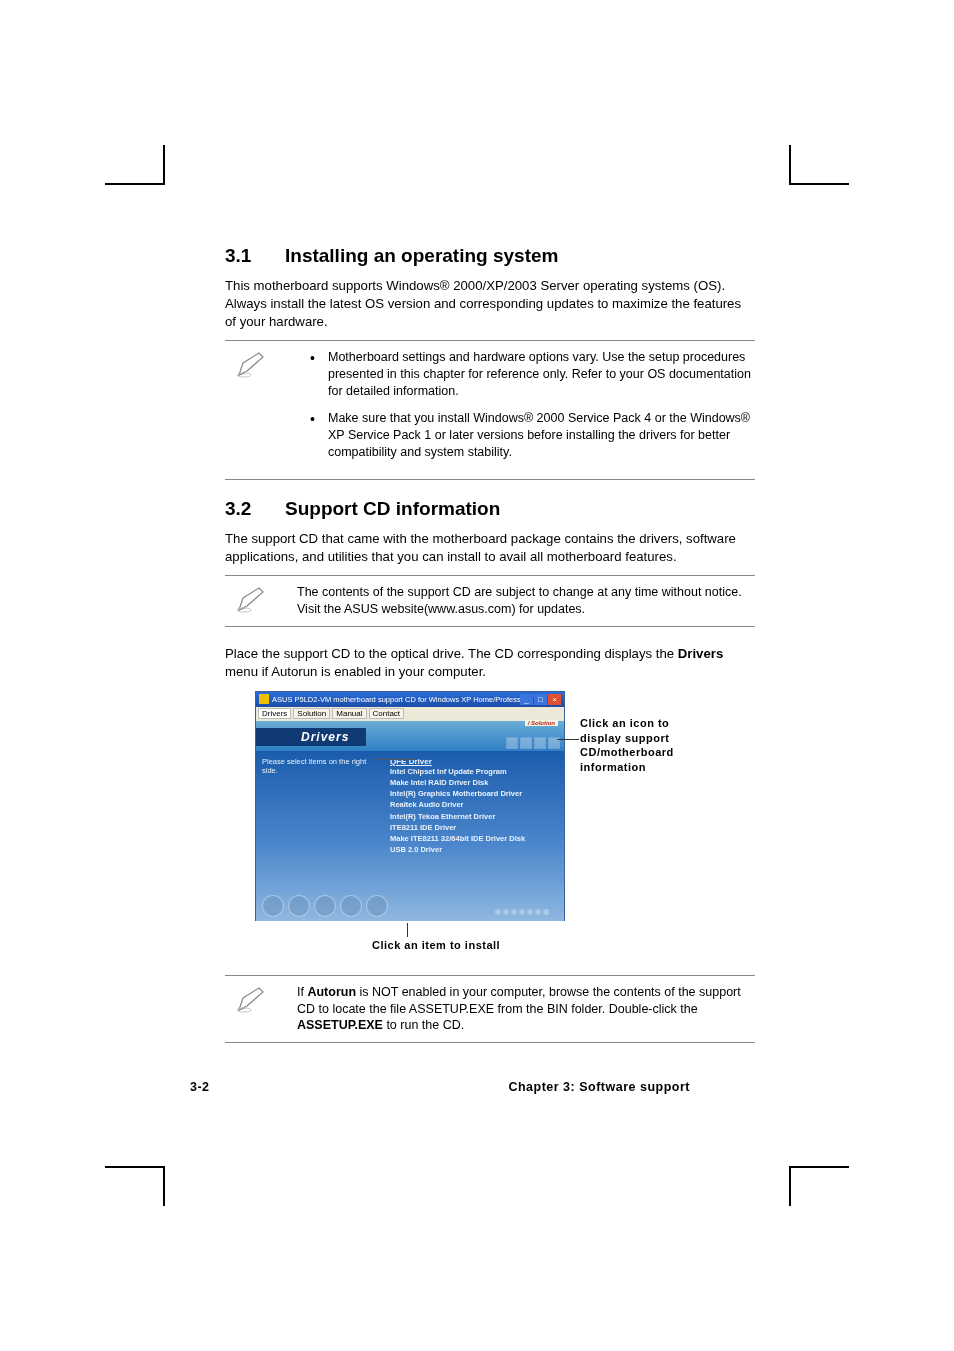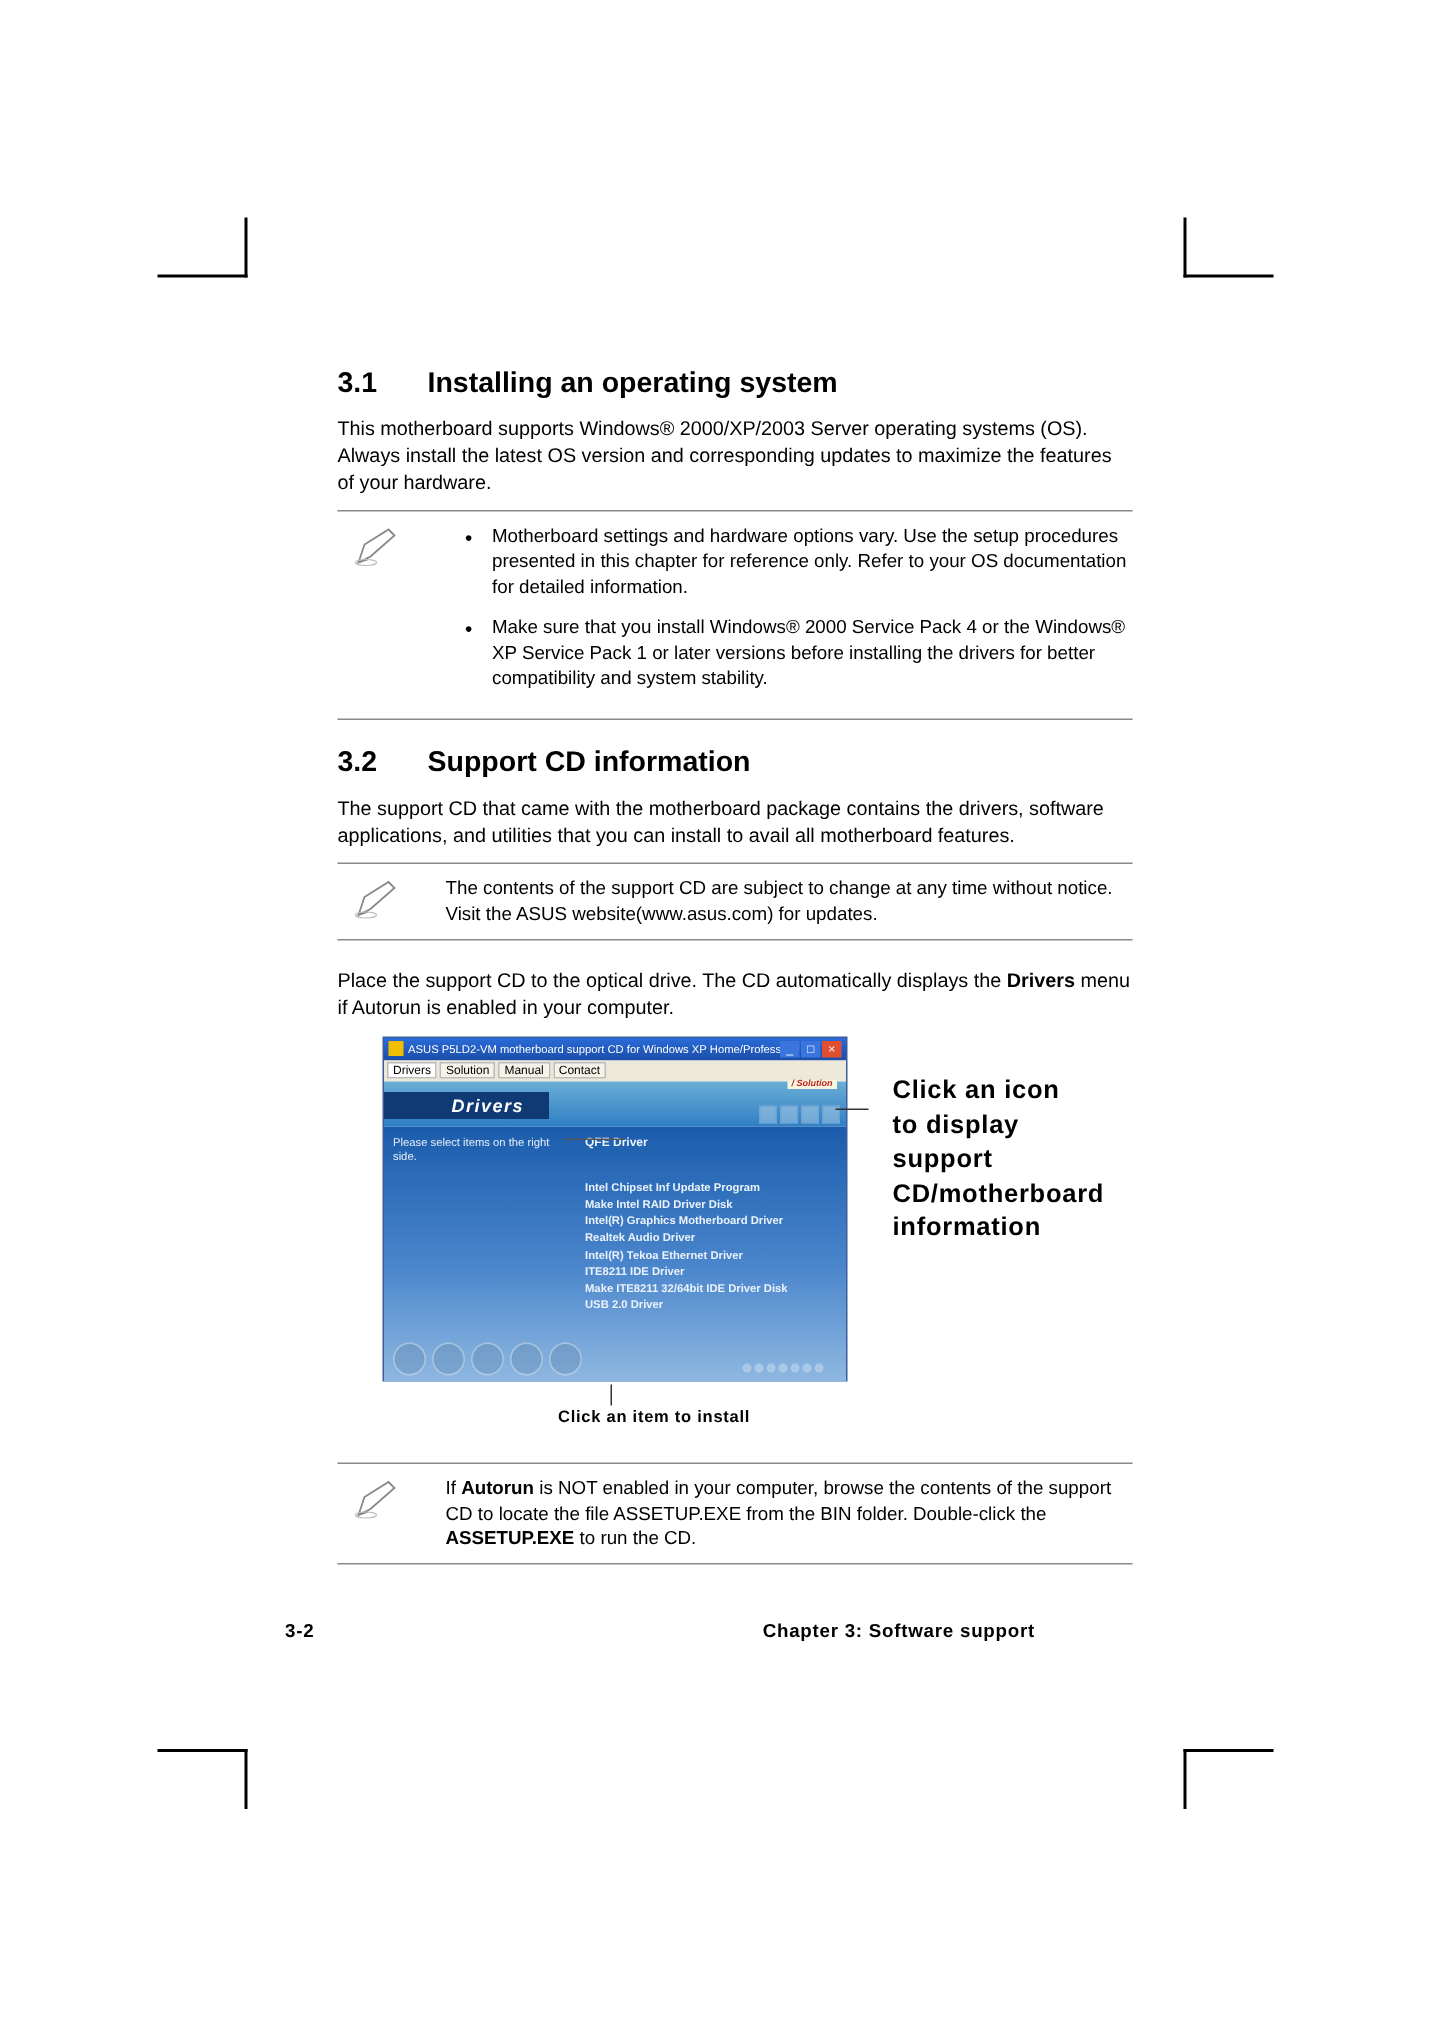--- a/index.html
+++ b/index.html
@@ -83,30 +83,30 @@
   .ss-menu span.active { background:#fff; }
   .ss-banner { height:30px; background: linear-gradient(#6baed6,#2f7fc4); position:relative; display:flex; align-items:center; }
   .ss-banner .stripe { position:absolute; left:0; top:7px; width:110px; height:18px; background:#103a73; display:flex; align-items:center; padding-left:45px; }
   .ss-banner .stripe .d { font-size:12px; font-weight:bold; font-style:italic; color:#fff; letter-spacing:1px; }
   .ss-banner .icons { position:absolute; right:4px; bottom:2px; display:flex; gap:2px; }
   .ss-banner .icons span { width:12px; height:12px; background:rgba(255,255,255,0.3); border:1px solid #6fa3d6; }
   .ss-banner .tag { position:absolute; right:6px; top:-1px; font-size:6px; font-style:italic; color:#c02020; background:#f5f5e0; padding:0 3px; font-weight:bold; }
   .ss-body { height:170px; background: linear-gradient(180deg,#1a5cac 0%, #4b86cc 55%, #8fb8e0 100%); display:flex; position:relative; }
   .ss-left { width:130px; padding:6px 6px; font-size:7.5px; color:#e8f0fa; }
   .ss-right { flex:1; padding:6px 4px; }
-  .ss-right .hdr { font-size:8px; font-weight:bold; color:#eaf2fb; margin-bottom:20px; }
+  .ss-right .hdr { font-size:8px; font-weight:bold; color:#eaf2fb; margin-bottom:0;text-decoration:underline; }
   .ss-right .item { font-size:7.5px; font-weight:bold; color:#eaf2fb; line-height:1.5; }
   .ss-left-line { position:absolute; left:120px; top:8px; width:40px; height:1px; background:#555; }
   .ss-bottom-icons { position:absolute; left:6px; bottom:4px; display:flex; gap:4px; }
   .ss-bottom-icons span { width:22px; height:22px; border:1px solid rgba(255,255,255,0.4); border-radius:50%; background:rgba(100,140,180,0.4); }
   .ss-dots { position:absolute; right:15px; bottom:6px; display:flex; gap:2px; }
   .ss-dots span { width:6px; height:6px; background:rgba(255,255,255,0.3); border-radius:50%; }
   .callout-right {
     position: absolute; left: 355px; top: 25px; width: 120px;
-    font-size: 17px; font-weight: bold; letter-spacing: 0.5px; line-height:1.35;margin-left:15px;
+    font-size: 11px; font-weight: bold; letter-spacing: 0.5px; line-height:1.35;
   }
   .callout-line-r { position:absolute; left:332px; top:48px; width:22px; height:1px; background:#333; }
   .callout-bottom {
     position: absolute; left: 112px; top: 248px;
     font-size: 11px; font-weight: bold; letter-spacing: 0.5px; margin-left: 35px;
   }
   .callout-line-b { position:absolute; left:182px; top:232px; width:1px; height:14px; background:#333; }
   b { font-weight: bold; }
 </style>
 </head>
@@ -148,21 +148,21 @@
       <svg viewBox="0 0 34 30">
           <path d="M4 26 L8 14 L24 4 L28 8 L12 22 Z" fill="none" stroke="#888" stroke-width="1.2"></path>
           <path d="M4 26 L10 24" stroke="#888" stroke-width="1"></path>
           <ellipse cx="9" cy="26" rx="7" ry="2" fill="none" stroke="#bbb" stroke-width="0.8"></ellipse>
         </svg>
     </div>
     <p>The contents of the support CD are subject to change at any time without notice. Visit the ASUS website(www.asus.com) for updates.</p>
   </div>
 
   <p class="body">
-    <span>Place the support CD to the optical drive. The CD automatically displays the </span><b>Drivers</b><span> menu if Autorun is enabled in your computer.</span>
+    <span>Place the support CD to the optical drive. The CD corresponding displays the </span><b>Drivers</b><span> menu if Autorun is enabled in your computer.</span>
   </p>
 
   <div class="screenshot-area">
     <div class="ss-window">
       <div class="ss-titlebar">
         <span style="width:10px;height:10px;background:#f0c000;margin-right:3px;"></span>
         <span class="t">ASUS P5LD2-VM motherboard support CD for Windows XP Home/Professional</span>
         <div class="ss-winbtns">
           <span class="ss-min">_</span>
           <span class="ss-max">□</span>

